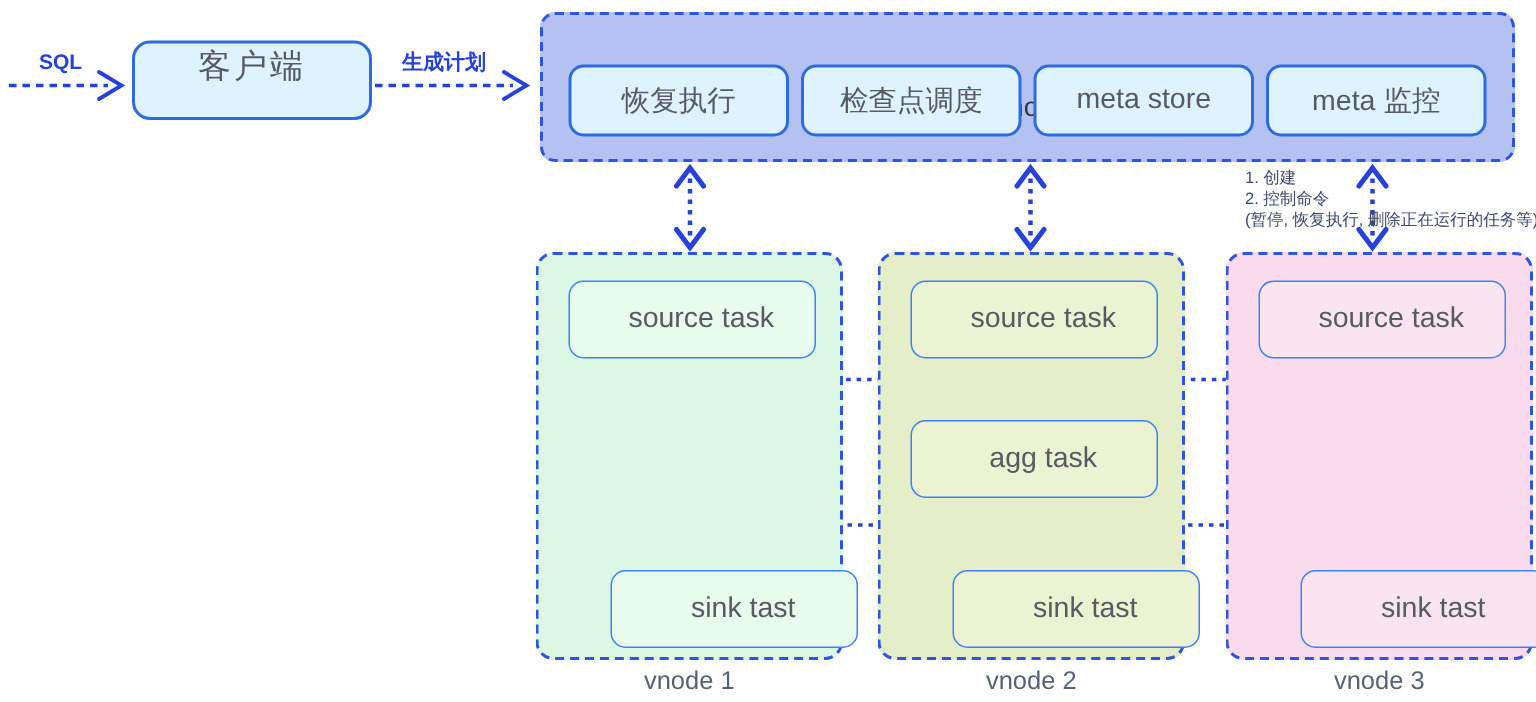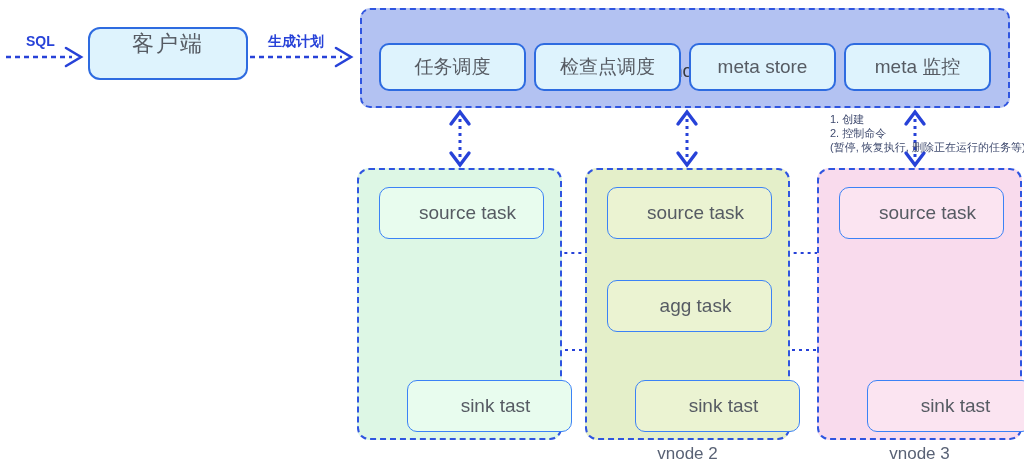--- a/index.html
+++ b/index.html
@@ -116,21 +116,21 @@
   <div class="flow-label lbl-sql">SQL</div>
   <div class="flow-label lbl-plan">生成计划</div>
 
   <div class="client-box">
     <span>客户端</span>
   </div>
 
   <div class="mnode">
     <div class="mnode-title">mnode</div>
     <div class="mnode-row">
-      <div class="module">任务调度</div>
+      <div class="module">恢复执行</div>
       <div class="module">检查点调度</div>
       <div class="module">meta store</div>
       <div class="module">meta 监控</div>
     </div>
   </div>
 
   <div class="note">
     <div>1. 创建</div>
     <div>2. 控制命令</div>
     <div>(暂停, 恢复执行, 删除正在运行的任务等)</div>
@@ -145,16 +145,17 @@
     <div class="task t-source">source task</div>
     <div class="task t-agg">agg task</div>
     <div class="task t-sink">sink tast</div>
   </div>
 
   <div class="vnode vnode-3">
     <div class="task t-source">source task</div>
     <div class="task t-sink">sink tast</div>
   </div>
 
+  <div class="vnode-label vl-1">vnode 1</div>
   <div class="vnode-label vl-2">vnode 2</div>
   <div class="vnode-label vl-3">vnode 3</div>
 
 </div>
 
 </body></html>

